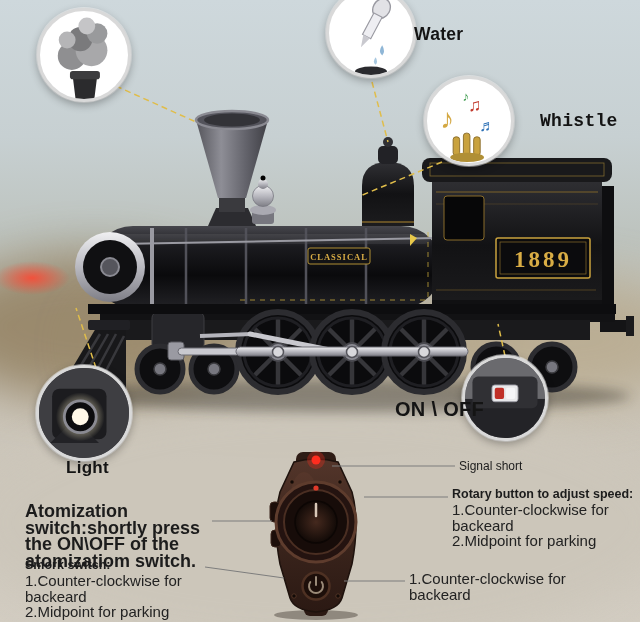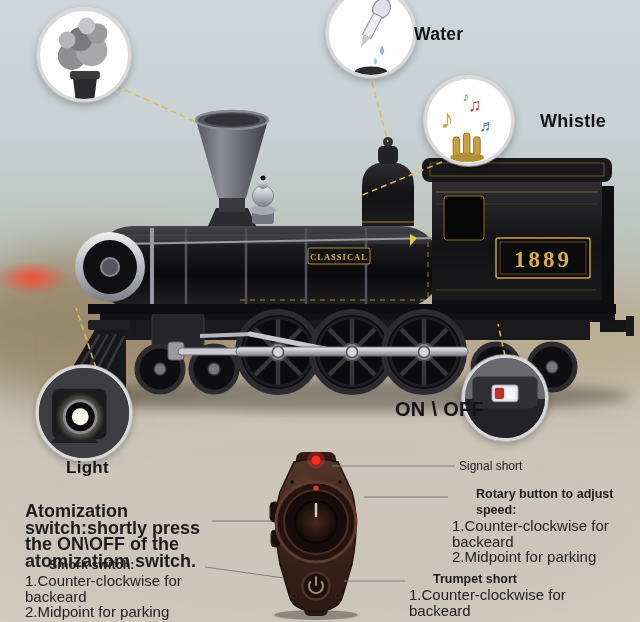--- a/index.html
+++ b/index.html
@@ -19,34 +19,34 @@
   .callout {
     position:absolute; border-radius:50%; background:#fff;
     border:3px solid #d9d9d9; overflow:hidden;
     box-shadow:0 3px 9px rgba(0,0,0,.3), 0 0 0 1px rgba(255,255,255,.55);
   }
   .callout svg { width:100%; height:100%; display:block; }
   .callout-label { position:absolute; font-weight:700; color:#141414; letter-spacing:.3px;text-align:right; }
 
   #lbl-smoke   { left:44px;  top:95px;  width:80px; text-align:center; font-size:17px; }
   #lbl-water   { left:414px; top:24px;  font-size:17.5px; }
-  #lbl-whistle { left:540px; top:111px; font-size:18px; }
+  #lbl-whistle { left:540px; top:111px; font-size:18px;font-family:Liberation Mono, monospace; }
   #lbl-light   { left:49px;  top:458px; width:60px; font-size:17px; }
   #lbl-onoff   { left:395px; top:398px; font-size:20px; }
 
   #co-smoke   { left:37px;  top:8px;   width:94px; height:94px; }
   #co-water   { left:326px; top:-12px; width:90px; height:90px; }
   #co-whistle { left:424px; top:76px;  width:90px; height:90px; }
   #co-light   { left:36px;  top:365px; width:96px; height:96px; background:#45454a; }
   #co-onoff   { left:462px; top:355px; width:86px; height:86px; background:#5e5e62; }
 
   #remote { position:absolute; left:248px; top:448px; }
 
   .anno { position:absolute; color:#1c1c1c; }
-  .anno .title { font-weight:700; font-size:12.5px; line-height:16px;margin-left:24px; }
+  .anno .title { font-weight:700; font-size:12.5px; line-height:16px; }
   .anno .item  { font-weight:400; font-size:15px; line-height:15.5px; color:#222; }
   #anno-signal { left:459px; top:459px; font-size:12px; }
   #anno-rotary { left:452px; top:486px; width:185px; }
   #anno-trumpet { left:409px; top:571px; width:200px; }
   #anno-atomization { left:25px; top:503px; width:192px; font-weight:700; font-size:18px; line-height:16.5px; }
   #anno-start { left:25px; top:557px; width:200px; }
 </style>
 </head>
 <body>
 
@@ -350,17 +350,16 @@
 
   <div class="anno" id="anno-atomization">Atomization switch:shortly press the ON\OFF of the atomizatiom switch.</div>
 
   <div class="anno" id="anno-start">
     <div class="title">Smork switch:</div>
     <div class="item">1.Counter-clockwise for backeard</div>
     <div class="item">2.Midpoint for parking</div>
   </div>
 
   <div class="anno" id="anno-trumpet">
-    <div class="title">Trumpet short</div>
     <div class="item">1.Counter-clockwise for backeard</div>
   </div>
 
 </div>
 
 </body></html>

